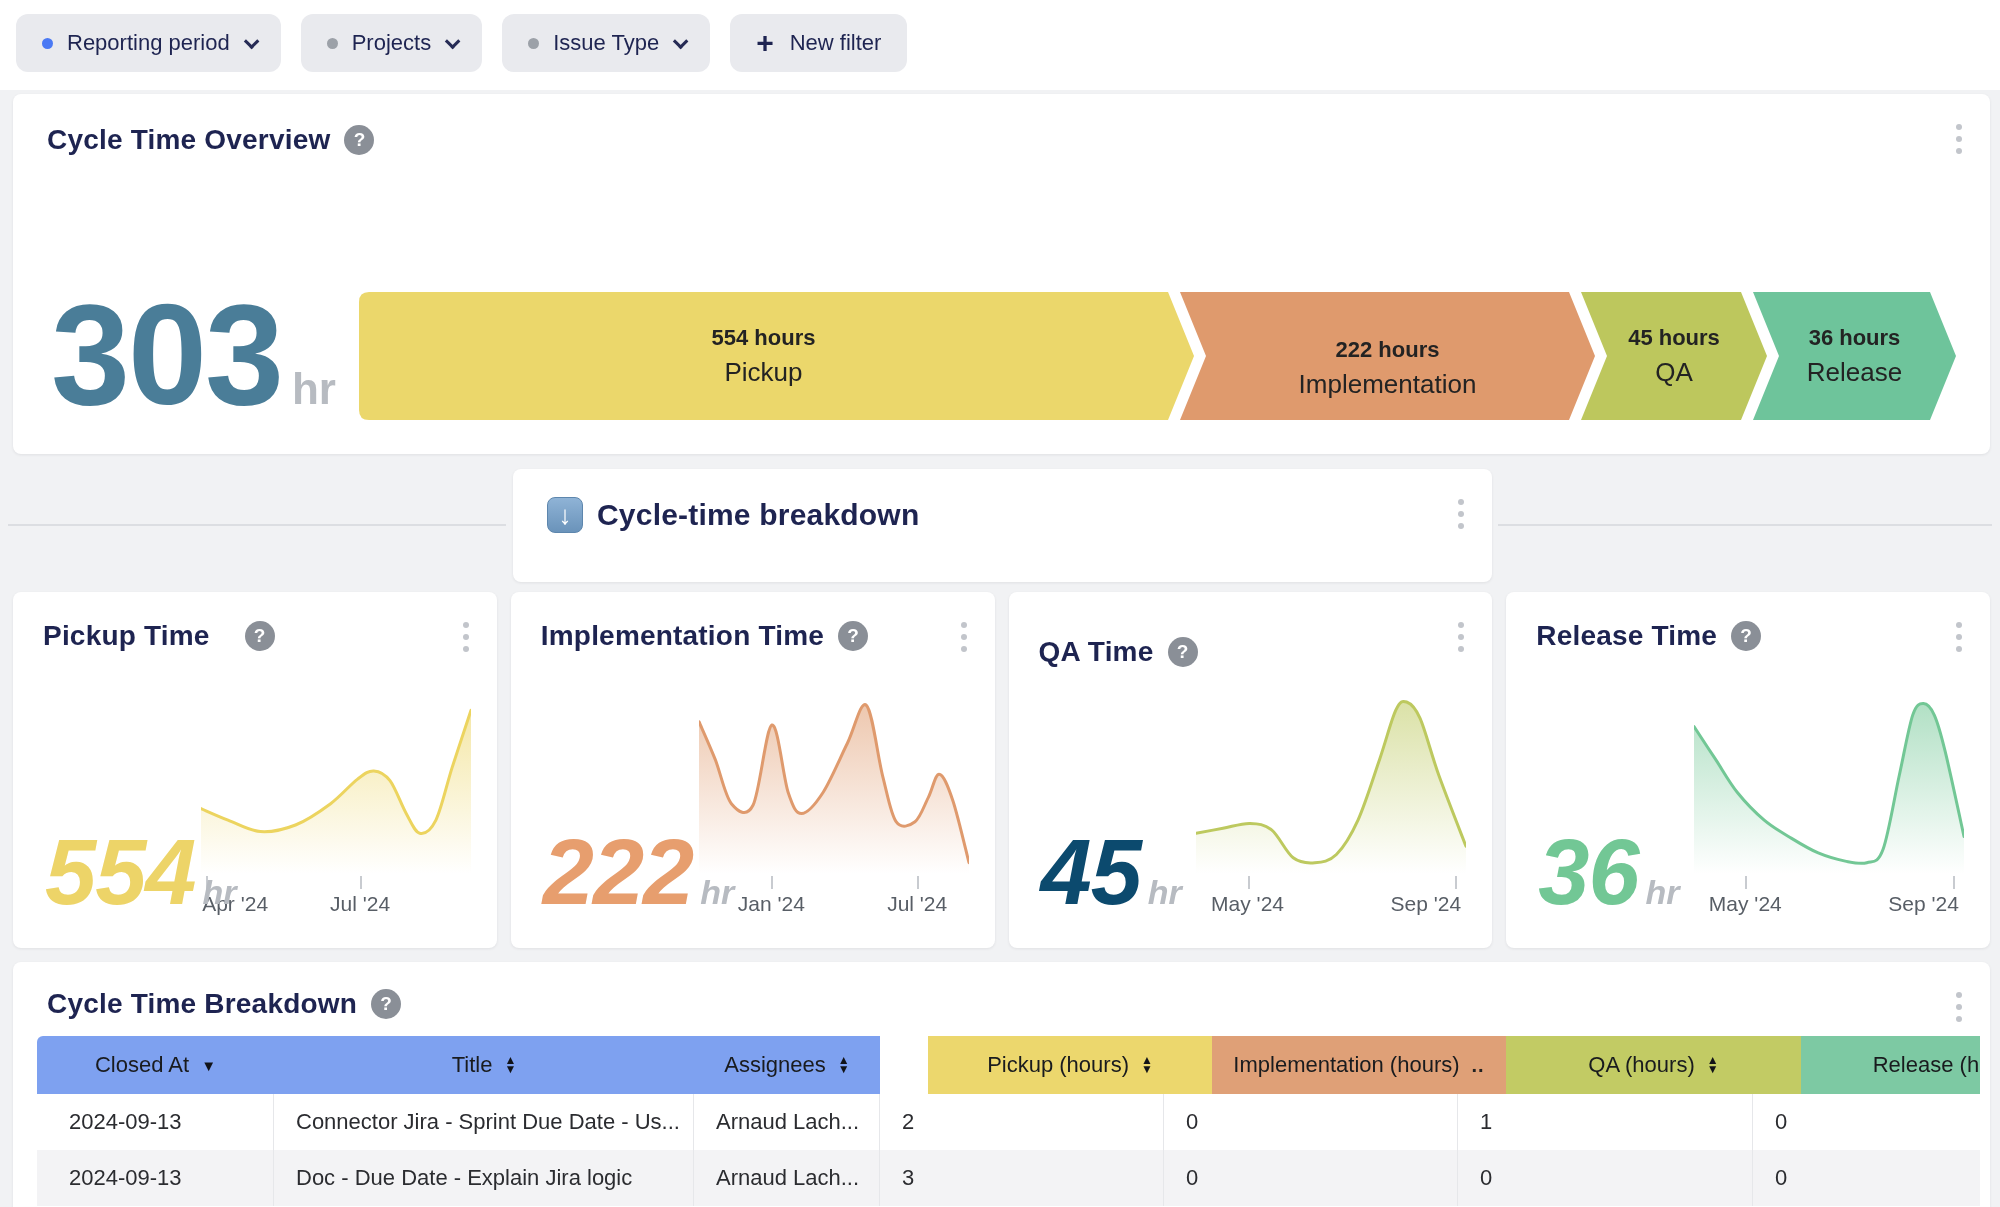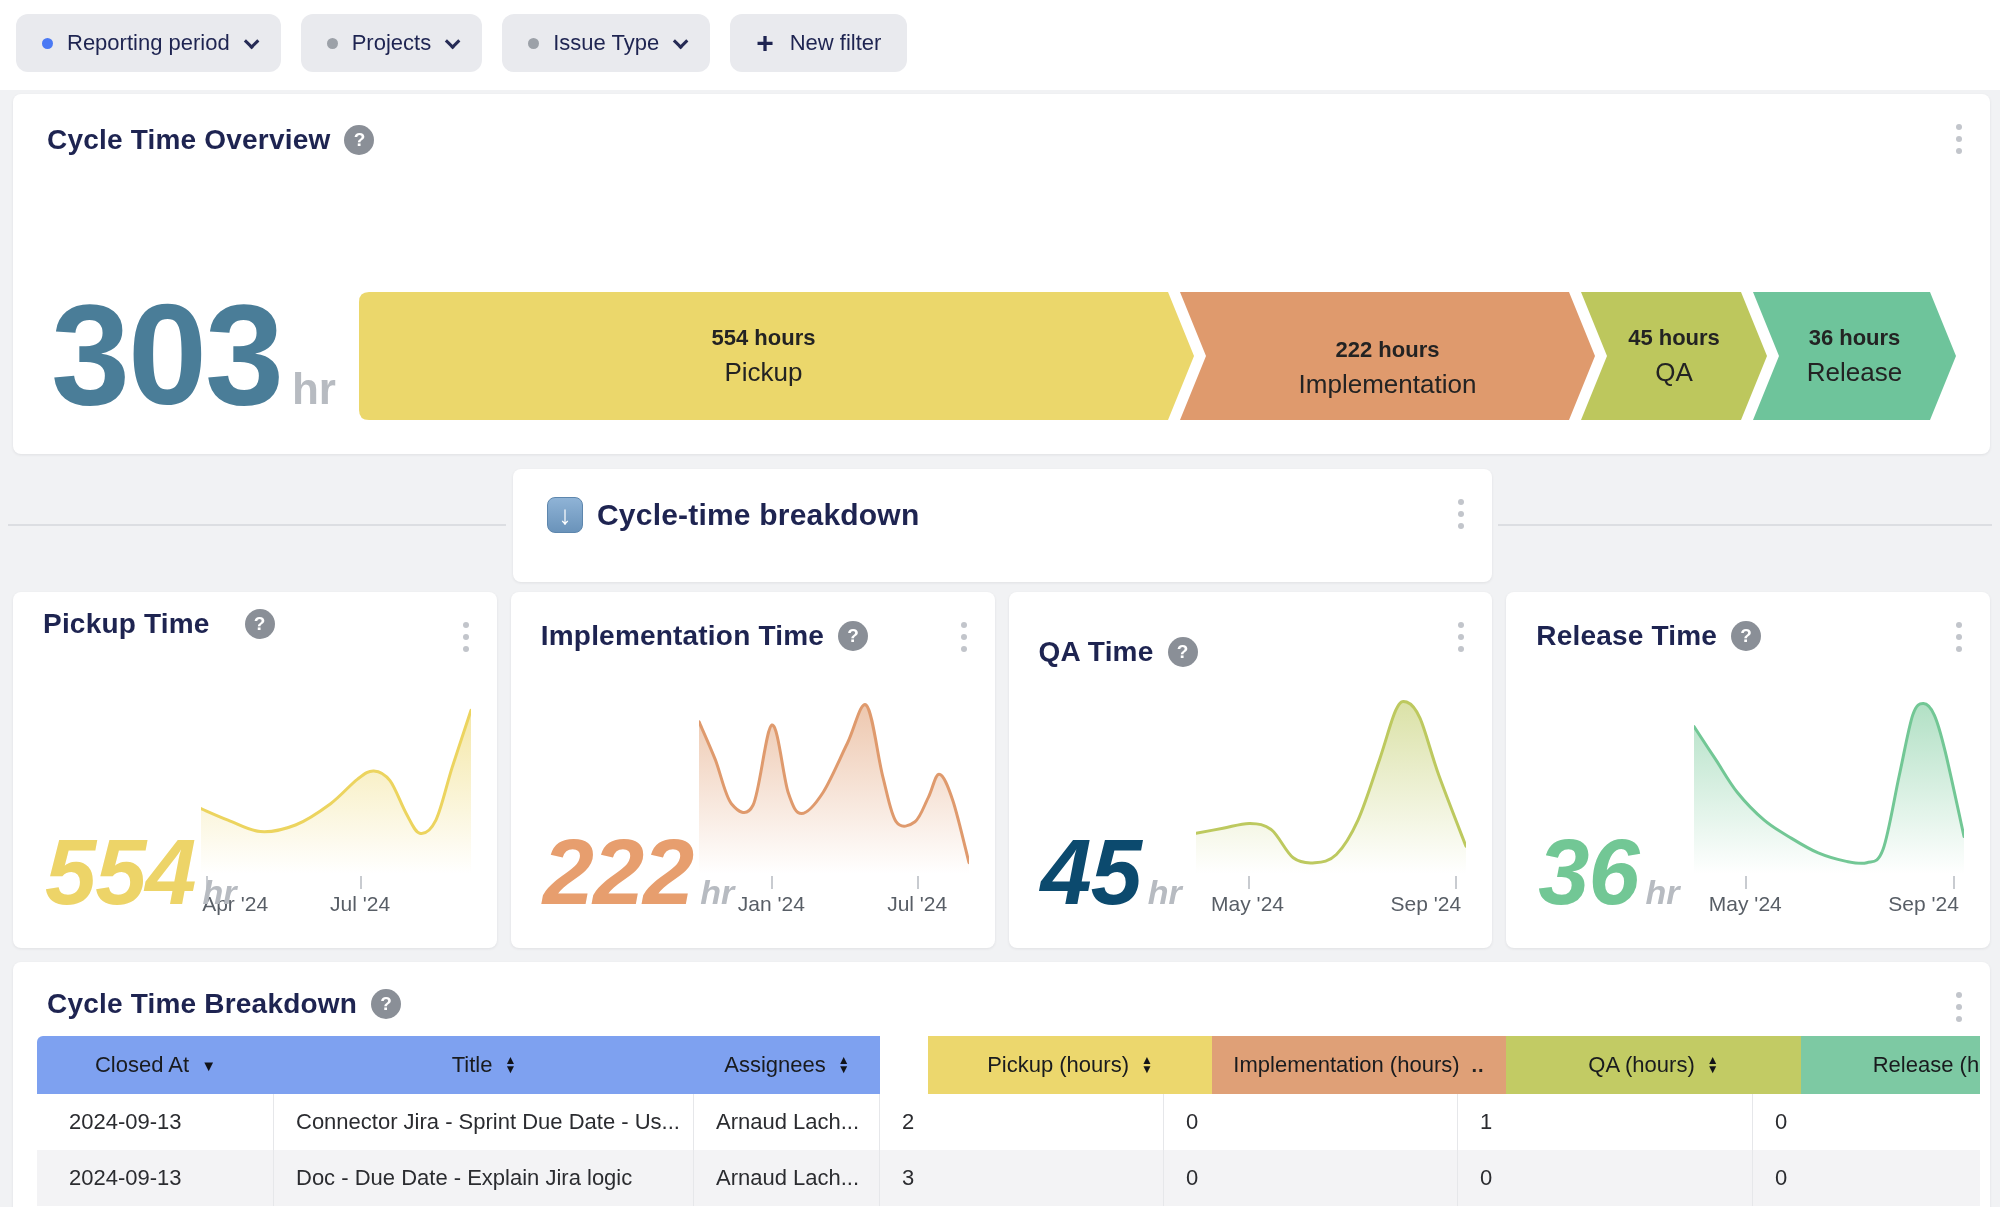--- a/index.html
+++ b/index.html
@@ -169,21 +169,21 @@
   </div>
   <div class="kebab">
       <i></i>
       <i></i>
       <i></i>
     </div>
 </div>
 
 <div id="cards-row">
     <div class="metric-card">
-    <div class="card-title-row" style="padding:16px 28px 0 30px;gap:35px;">
+    <div class="card-title-row" style="padding:28px 28px 0 30px;gap:35px;">
       <span class="card-title mtitle">Pickup Time</span>
       <span class="help">?</span>
     </div>
     <div class="kebab">
         <i></i>
         <i></i>
         <i></i>
       </div>
     <svg class="spark" viewBox="0 0 270 178">
         <defs>

